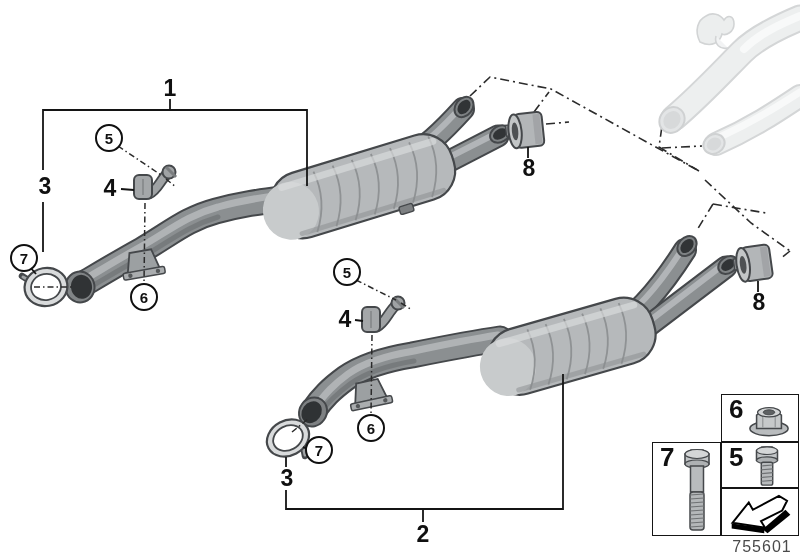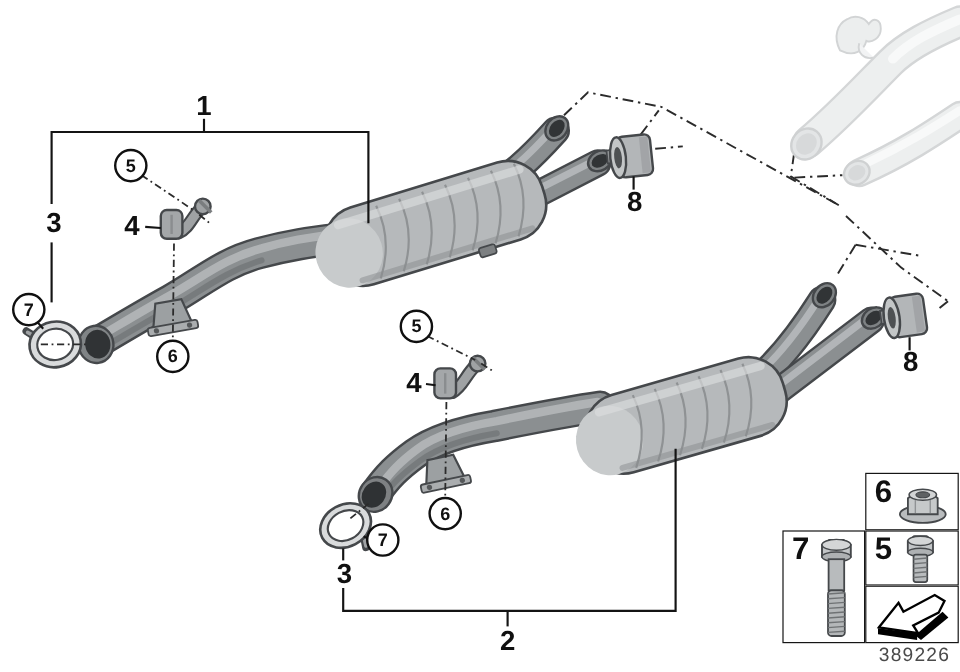--- a/index.html
+++ b/index.html
@@ -300,15 +300,15 @@
 </div>
 
 <div class="lbox" style="left:721px;top:488px;width:78px;height:48px">
   <svg width="70" height="44" viewBox="0 0 80 54" style="left:4px;top:2px">
     <polygon points="4,40 44,45 44,52 4,46" fill="#000"></polygon>
     <polygon points="42,47 70,23 76,29 48,52" fill="#000"></polygon>
     <path d="M 5,39 L 25,14 L 30,23 L 62,6 L 72,12 L 66,24 L 40,37 L 45,45 Z" fill="#ffffff" stroke="#000000" stroke-width="2.4" stroke-linejoin="miter"></path>
   </svg>
 </div>
 
-<div class="pn">389226</div>
+<div class="pn">755601</div>
 
 </div>
 
 </body></html>

